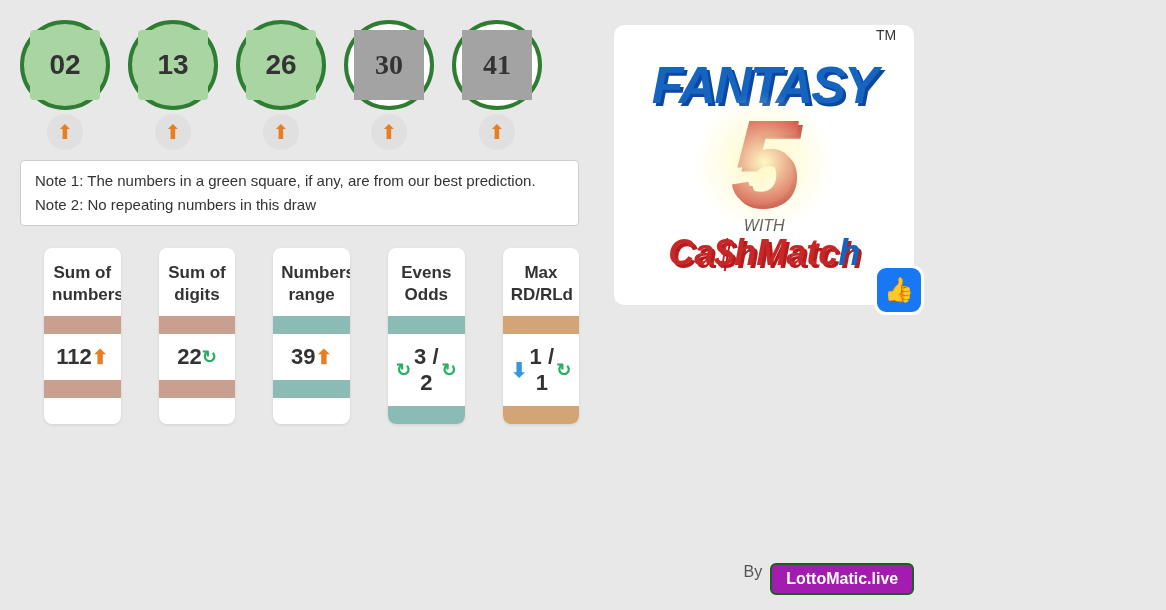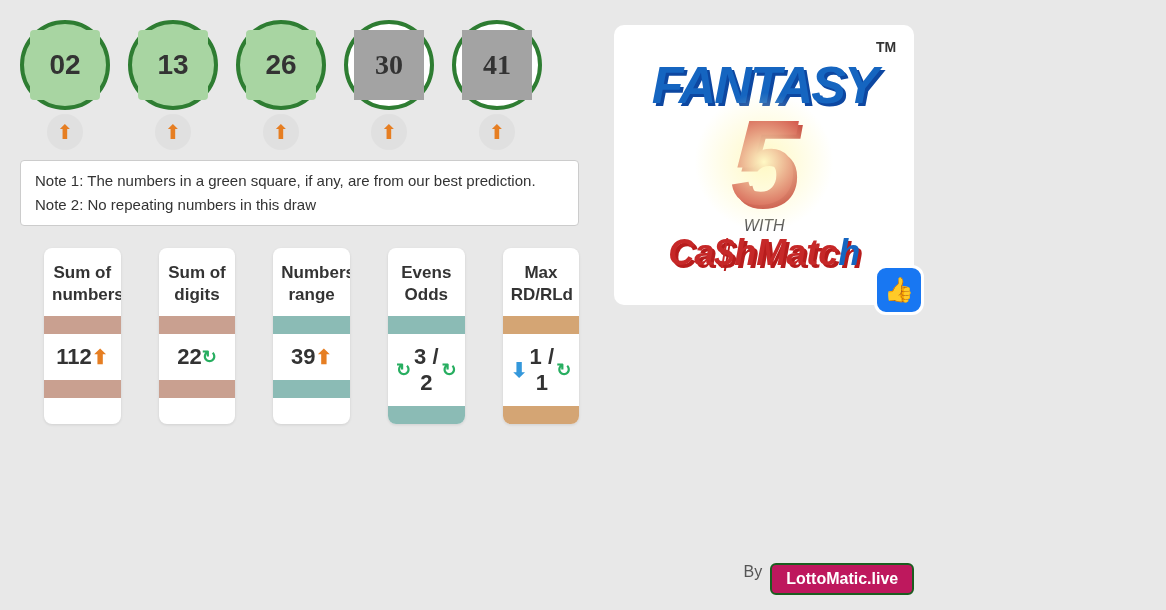--- a/index.html
+++ b/index.html
@@ -210,23 +210,22 @@
       color: #c62828;
       font-style: italic;
       line-height: 0.85;
       text-shadow: 4px 4px 0px #b71c1c;
     }
 
     .fantasy-tm {
       font-size: 14px;
       color: #333;
       position: absolute;
-      top: 14px;
+      top: 2px;
       right: 18px;
-      font-weight: bold;
     }
 
     .with-text {
       font-size: 16px;
       color: #555;
       font-style: italic;
       margin-top: 4px;
     }
 
     .cash-match-text {
@@ -264,21 +263,21 @@
       padding-top: 10px;
       align-self: flex-end;
     }
 
     .by-text {
       font-size: 16px;
       color: #555;
     }
 
     .lottomatic-badge {
-      background: #be185d;
+      background: #a21caf;
       color: white;
       font-size: 16px;
       font-weight: bold;
       padding: 5px 14px;
       border-radius: 6px;
       border: 2px solid #1b5e20;
     }
 
     
     .sunburst {

